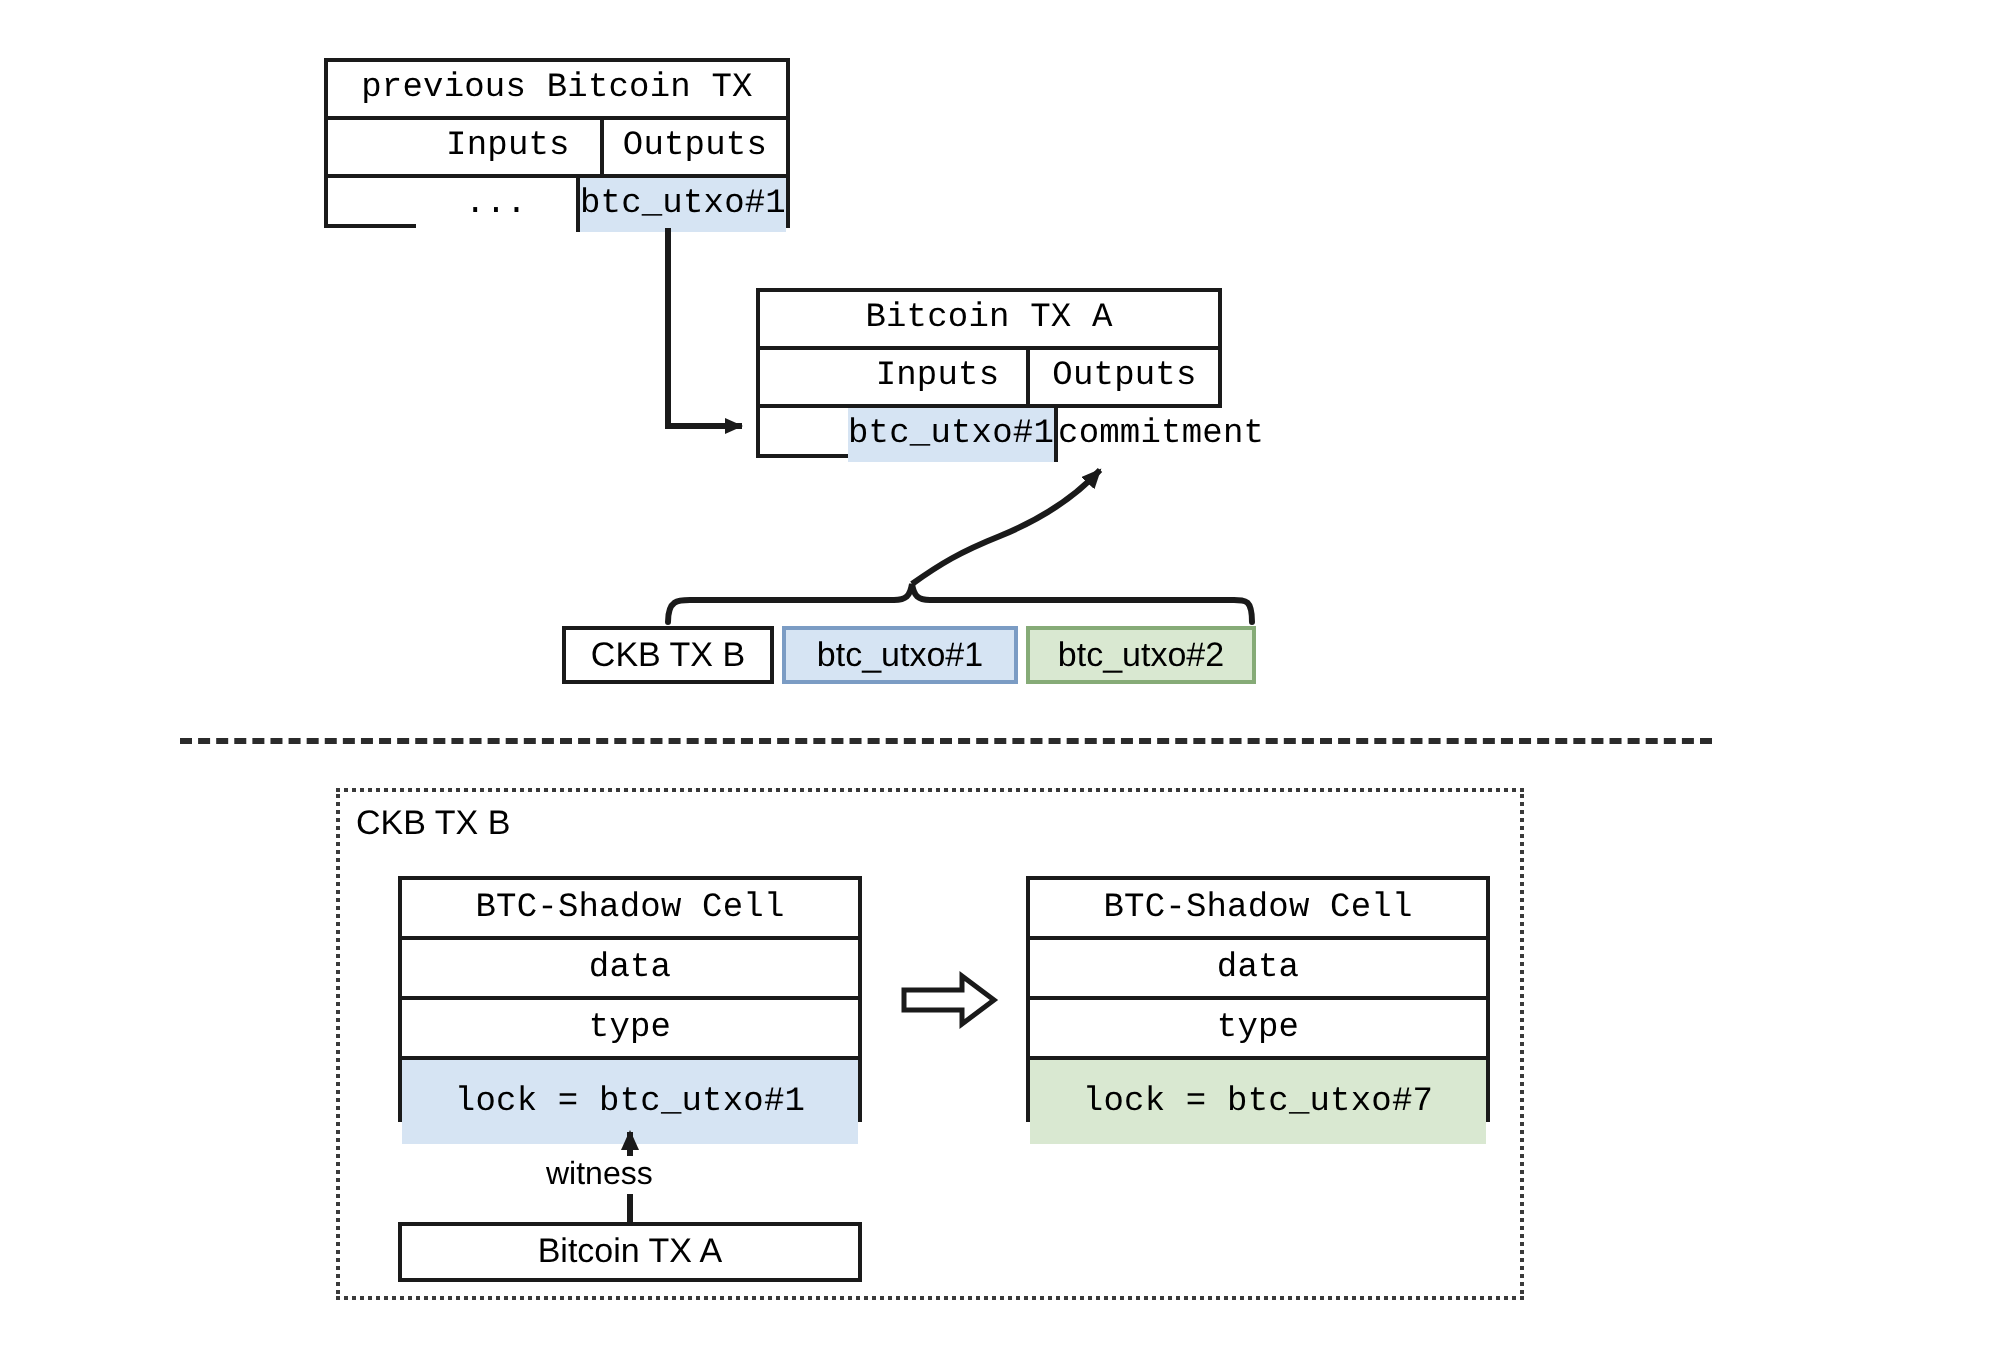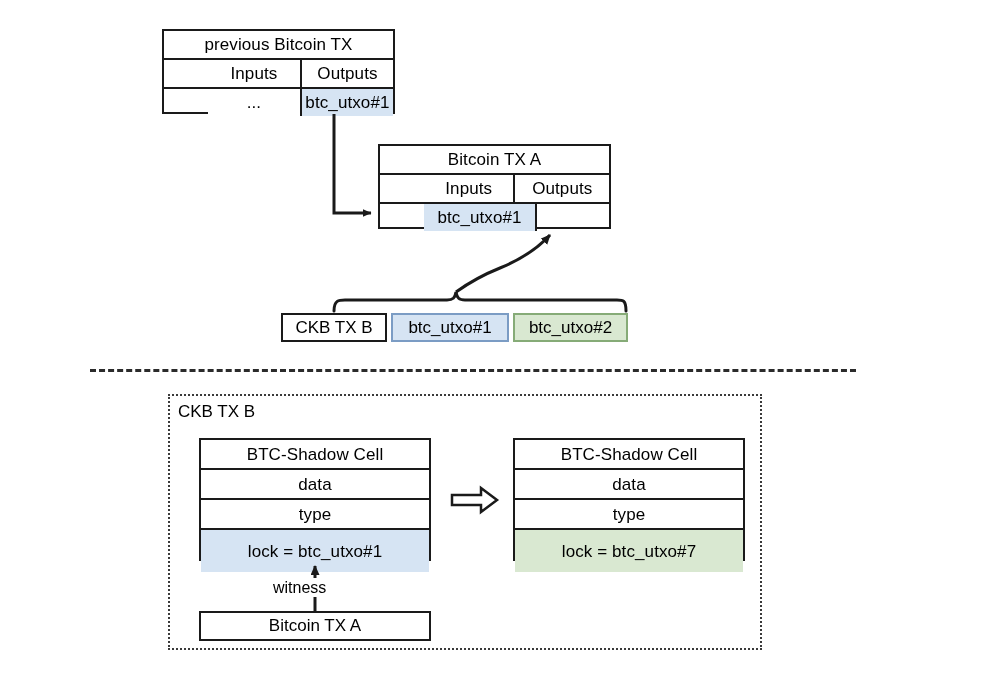--- a/index.html
+++ b/index.html
@@ -26,20 +26,21 @@
   .tbl {
     position: absolute;
     box-sizing: border-box;
     border: 2px solid #1a1a1a;
     background: #fff;
   }
   .trow {
     display: flex;
     box-sizing: border-box;
     border-bottom: 2px solid #1a1a1a;
+    font-family: Liberation Mono, monospace;
   }
   .trow:last-child { border-bottom: none; }
   .tcell {
     box-sizing: border-box;
     display: flex;
     align-items: center;
     justify-content: center;
     font-size: 17px;
     line-height: 1;
     white-space: nowrap;
@@ -169,20 +170,21 @@
   <div class="tbl" id="btc-tx-a">
     <div class="trow">
       <div class="tcell">Bitcoin TX A</div>
     </div>
     <div class="trow">
       <div class="tcell div">Inputs</div>
       <div class="tcell">Outputs</div>
     </div>
     <div class="trow">
       <div class="tcell div blue">btc_utxo#1</div>
+      <div class="tcell">commitment</div>
     </div>
   </div>
 
   <div class="pill" id="ckb-b-label">CKB TX B</div>
   <div class="pill" id="ckb-b-u1">btc_utxo#1</div>
   <div class="pill" id="ckb-b-u2">btc_utxo#2</div>
 
   <div id="separator"></div>
 
   <div id="ckb-tx-b-box"></div>

